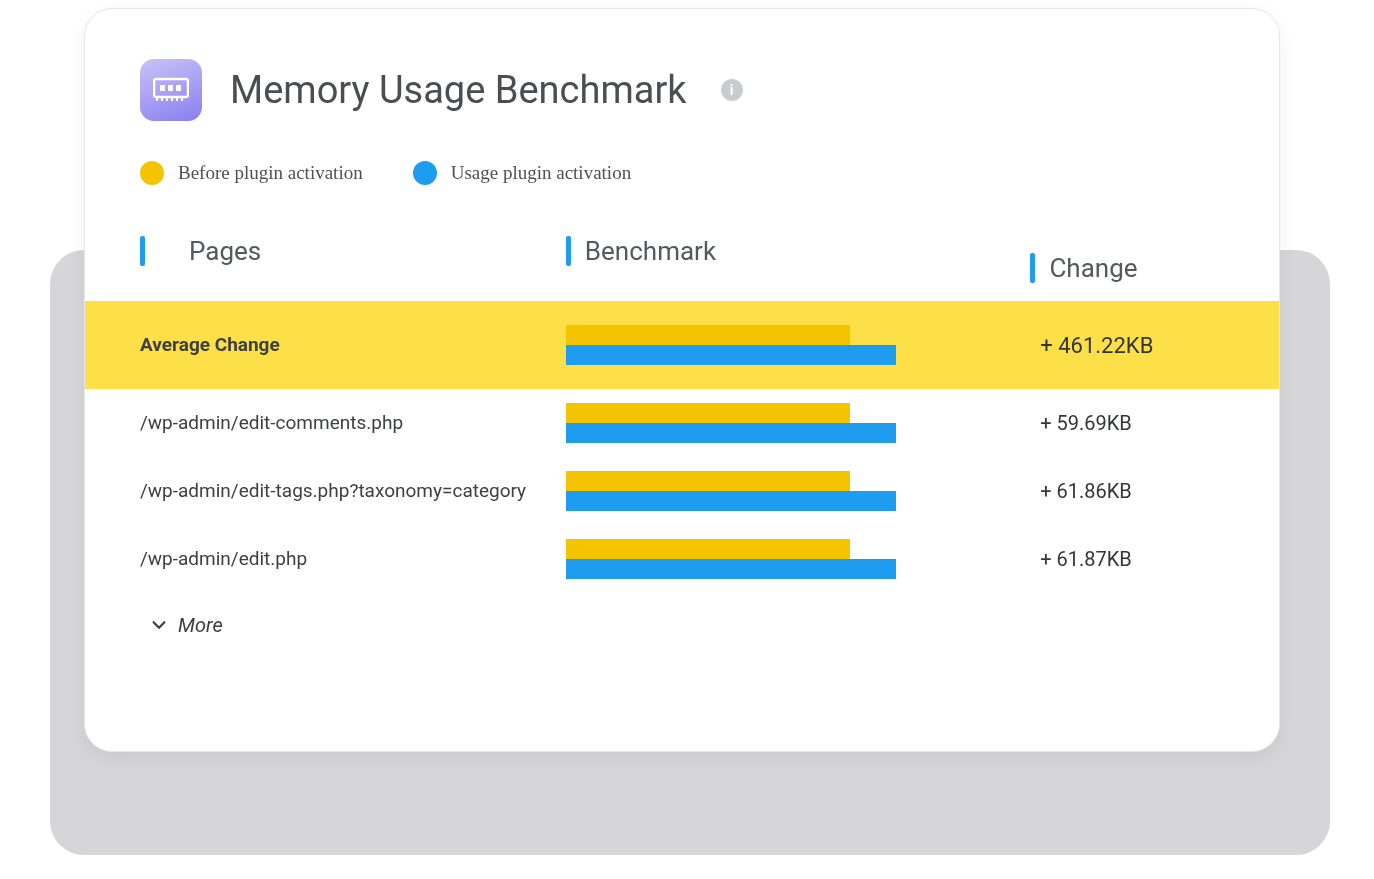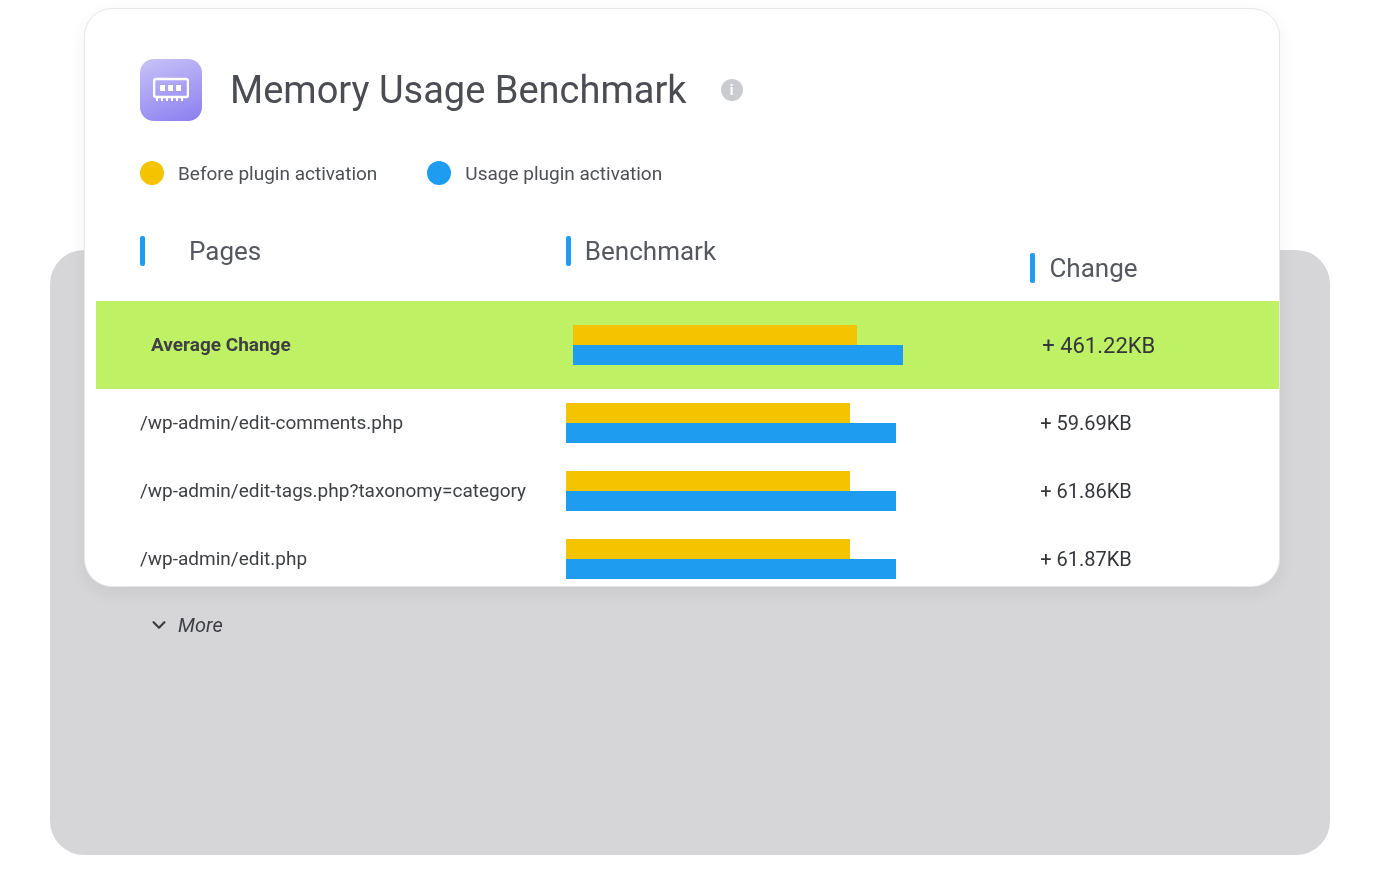--- a/index.html
+++ b/index.html
@@ -17,21 +17,21 @@
     width: 1280px;
     height: 605px;
     background: #d6d6d8;
     border-radius: 34px;
   }
   .main-card {
     position: absolute;
     left: 84px;
     top: 8px;
     width: 1196px;
-    height: 579px;
+    height: 744px;
     background: #ffffff;
     border: 1px solid #e5e7eb;
     border-radius: 28px;
     padding: 50px 0 30px 0;
     box-shadow: 0 6px 18px rgba(0,0,0,0.06);
   }
   .header {
     display: flex;
     align-items: center;
     gap: 28px;
@@ -63,21 +63,21 @@
     display: flex; align-items: center; justify-content: center;
     margin-left: 6px;
   }
   .legend {
     display: flex;
     gap: 50px;
     padding: 0 55px;
     margin-bottom: 34px;
     align-items: center;
   }
-  .legend-item { display: flex; align-items: center; gap: 14px; }
+  .legend-item { display: flex; align-items: center; gap: 14px; font-family: Liberation Serif, serif; }
   .dot { width: 24px; height: 24px; border-radius: 50%; }
   .dot.yellow { background: #f5c400; }
   .dot.blue   { background: #1e9cf0; }
   .legend-label { font-size: 19px; color: #4e5056; }
   .col-headers {
     display: flex;
     padding: 0 55px;
     margin-bottom: 18px;
   }
   .col-h {
@@ -95,24 +95,23 @@
   }
   .col-pages    { width: 440px; gap: 44px; }
   .col-bench    { width: 480px; }
   .col-change-h { width: 200px; margin-top: 34px; }
   .row {
     display: flex;
     align-items: center;
     padding: 14px 55px;
   }
   .row.avg {
-    background: #bef264;
+    background: #fde047;
     padding-top: 24px;
     padding-bottom: 24px;
-    margin-left: 11px;
   }
   .page-label {
     width: 440px;
     font-size: 19px;
     color: #3e4044;
     line-height: 1.4;
     padding-right: 20px;
   }
   .row.avg .page-label { font-weight: 700; }
   .bench-cell {

